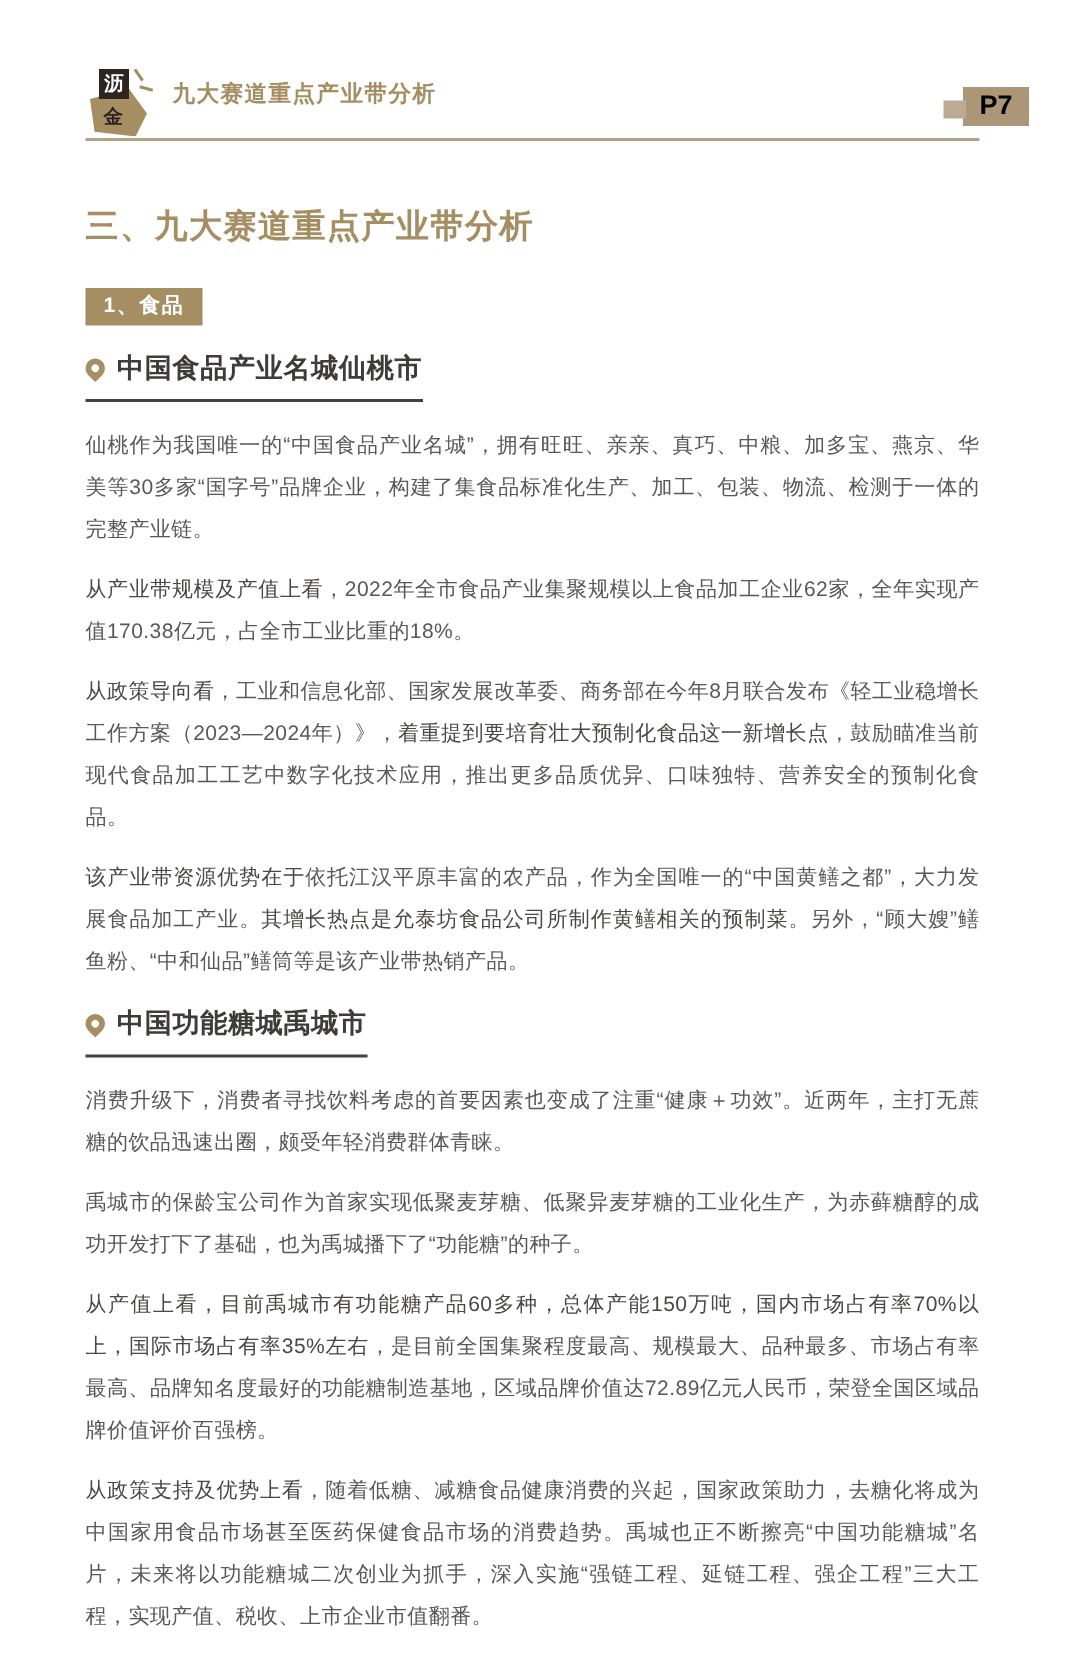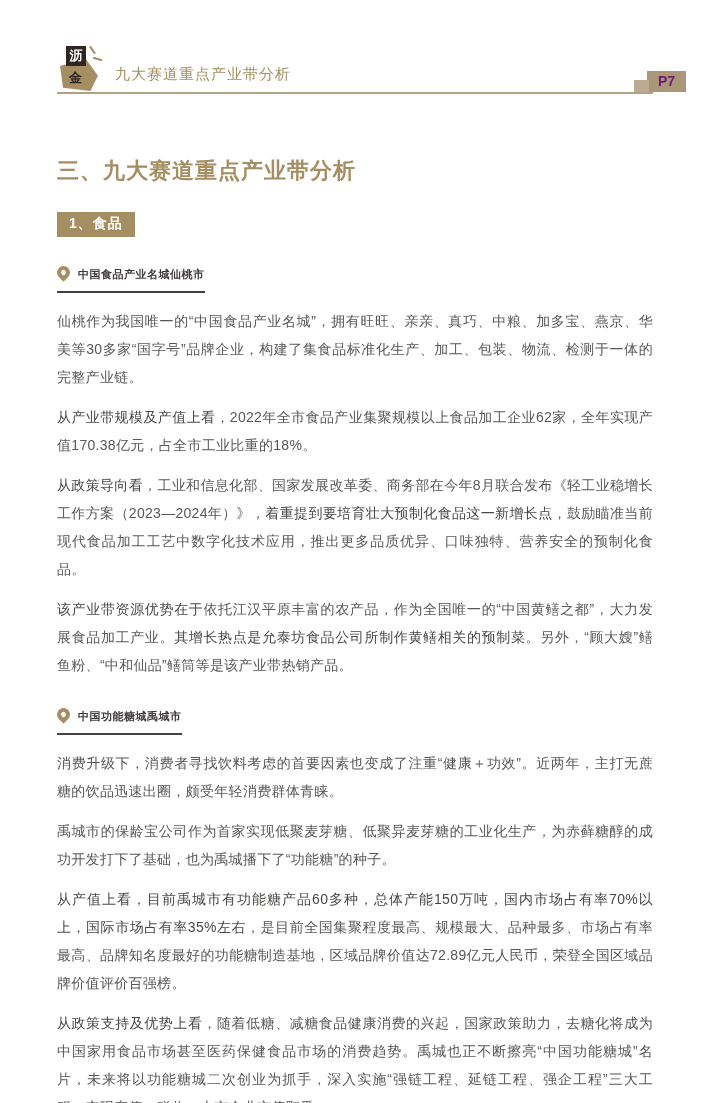--- a/index.html
+++ b/index.html
@@ -29,45 +29,45 @@
     position:absolute;left:9px;top:0;width:20px;height:20px;background:#2e2523;
     color:#fff;font-size:13px;font-weight:bold;display:flex;align-items:center;justify-content:center;
   }
   .logo-gold-char{
     position:absolute;left:12px;top:23px;color:#2e2523;font-size:13px;font-weight:bold;
   }
   .spark{position:absolute;background:var(--accent);}
   .spark.s1{right:6px;top:3px;width:9px;height:2px;transform:rotate(55deg);}
   .spark.s2{right:1px;top:12px;width:9px;height:2px;transform:rotate(15deg);}
   .header-title{
-    color:var(--accent);font-size:15px;font-weight:normal;padding-bottom:8px;letter-spacing:1px;
+    color:var(--accent);font-size:15px;font-weight:bold;padding-bottom:20px;letter-spacing:1px;
   }
   .header-rule{border-top:2px solid var(--rule);margin-top:0px;}
   .page-badge{
-    position:absolute;right:-33px;top:71px;background:var(--badge-bg);
-    color:#701a75;font-weight:bold;font-size:14px;padding:2px 11px 3px;
+    position:absolute;right:-33px;top:58px;background:var(--badge-bg);
+    color:#000000;font-weight:bold;font-size:18px;padding:2px 11px 3px;
   }
   .page-badge::before{
     content:"";position:absolute;left:-13px;top:9px;width:15px;height:12px;background:#bcab92;
   }
 
   
   .main-title{
-    margin-top:62px;color:var(--accent);font-size:22px;font-weight:bold;letter-spacing:1px;
+    margin-top:42px;color:var(--accent);font-size:22px;font-weight:bold;letter-spacing:1px;
   }
 
   
   .section-badge{
     display:inline-block;margin-top:26px;background:var(--accent);color:#fff;
     font-size:14px;font-weight:bold;padding:3px 12px 4px;letter-spacing:1px;
   }
   .subsection-heading{
-    display:inline-block;margin:28px 0 2px;padding-bottom:9px;
+    display:inline-block;margin:16px 0 2px;padding-bottom:9px;
     border-bottom:2px solid #45413f;
-    font-size:11px;font-weight:bold;color:var(--heading);letter-spacing:0.5px;
+    font-size:18px;font-weight:bold;color:var(--heading);letter-spacing:0.5px;
   }
   .pin{
     display:inline-block;width:13px;height:13px;background:var(--accent);
     border-radius:50% 50% 50% 0;transform:rotate(-45deg);
     margin-right:8px;position:relative;top:1px;
   }
   .pin-dot{position:absolute;width:5px;height:5px;background:#fff;border-radius:50%;left:4px;top:4px;}
   .body-para{
     margin-top:12px;font-size:14px;line-height:28px;color:var(--body);
     text-align:justify;letter-spacing:0.3px;

